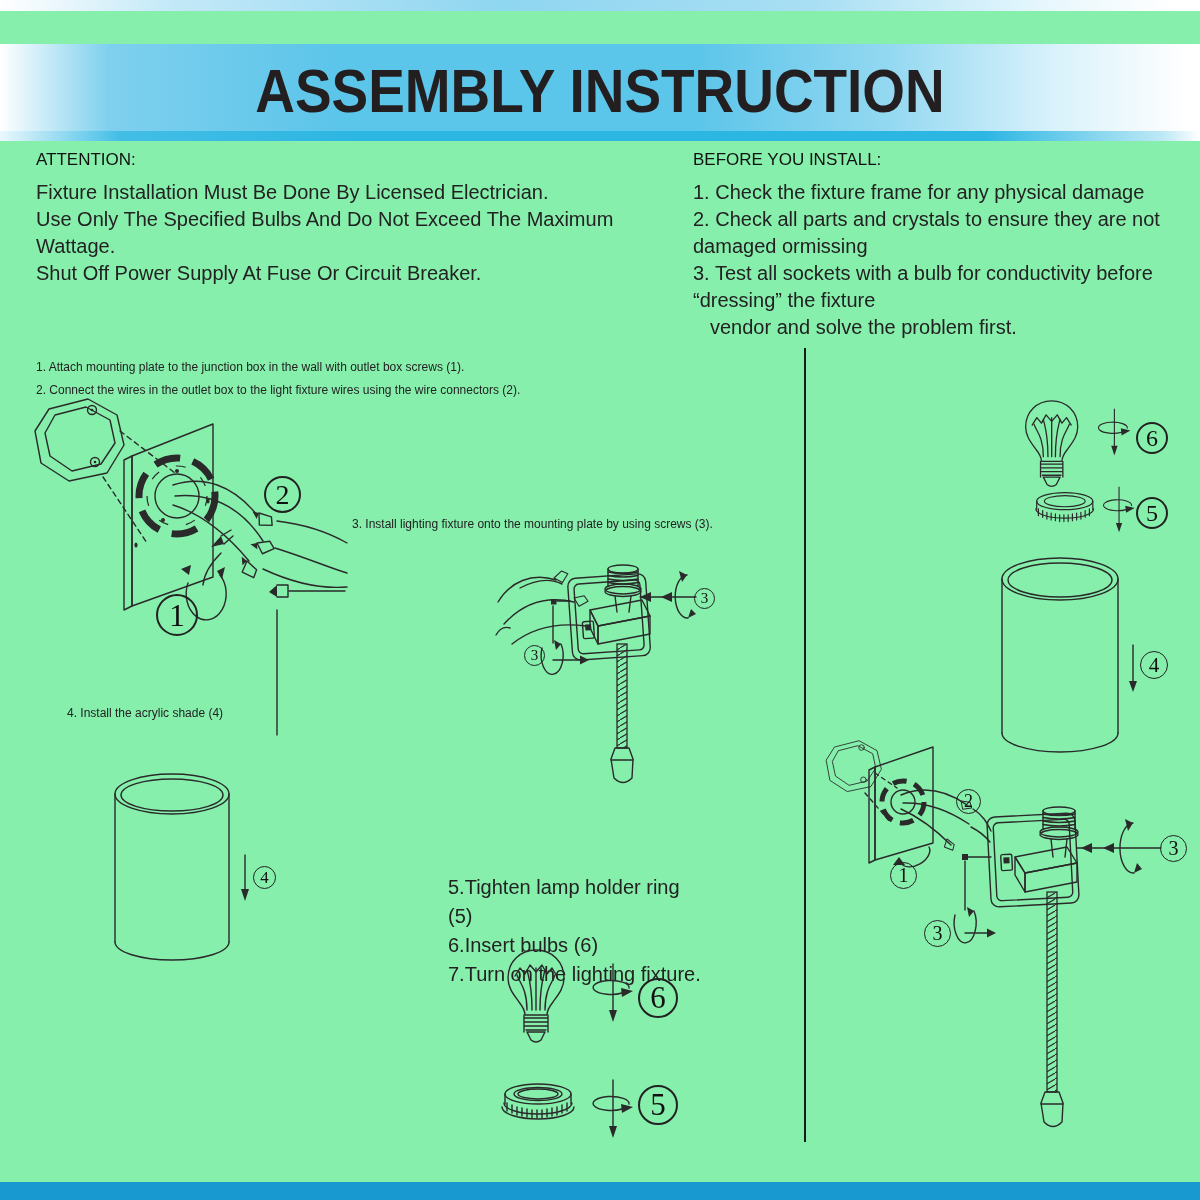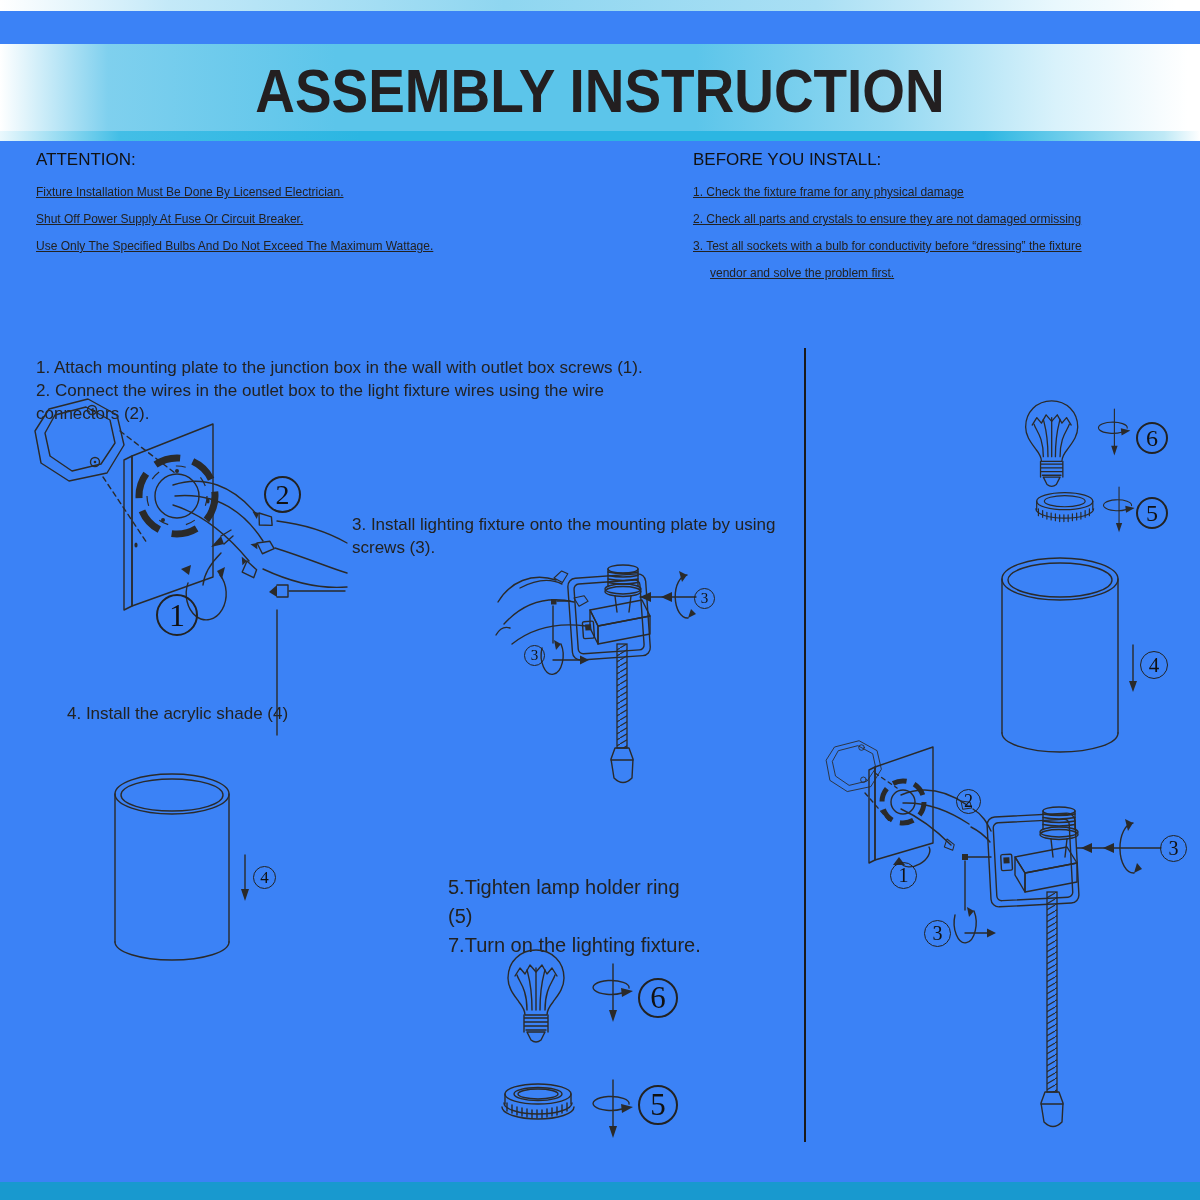--- a/index.html
+++ b/index.html
@@ -1,34 +1,34 @@
 <!DOCTYPE html>
 <html><head>
 <meta charset="utf-8">
 <style>
   html,body{margin:0;padding:0;background:#ffffff;}
-  #page{position:relative;width:1200px;height:1200px;background:#3b82f6;overflow:hidden;
+  #page{position:relative;width:1200px;height:1200px;background:#86efac;overflow:hidden;
         font-family:"Liberation Sans",sans-serif;color:#1c1c1c;}
   .abs{position:absolute;}
 
   
   #stripe-top{left:0;top:33;width:1200px;height:11px;
     background:linear-gradient(90deg,#ffffff 0%,#c4e9f8 14%,#8fd6f0 42%,#a9dff4 68%,#e9f8fd 88%,#ffffff 98%);}
   #band{left:0;top:44px;width:1200px;height:89px;
     background:linear-gradient(90deg,#ffffff 0%,#7fd0ee 9%,#5cc5ea 28%,#5cc5ea 58%,#93d8f1 74%,#d9f2fb 88%,#ffffff 99%);}
   #page-title{left:40px;top:50px;width:1120px;height:82px;line-height:82px;text-align:center;
     font-size:61px;font-weight:800;letter-spacing:0px;color:#231f20;transform:scaleX(.9);transform-origin:center;}
   #stripe-bottom{left:0;top:131px;width:1200px;height:10px;
     background:linear-gradient(90deg,#eaf8fd 0%,#43bee6 10%,#2cb6e2 30%,#2cb6e2 82%,#bfe9f6 97%,#ffffff 100%);}
   #footer-bar{left:0;top:1182px;width:1200px;height:18px;background:#1899cf;}
 
   
   .h-bold{font-weight:400;font-size:17px;color:#111;margin:0 0 9px 0;}
-  .body-line{font-size:12px;color:#222;margin:0;line-height:27px;text-decoration:underline;}
-  .step-line{font-size:17px;color:#222;margin:0;line-height:23px;}
+  .body-line{font-size:20px;color:#222;margin:0;line-height:27px;}
+  .step-line{font-size:12px;color:#222;margin:0;line-height:23px;}
   .step57-line{font-size:20px;color:#222;margin:0;line-height:29px;}
   .indent{padding-left:17px;}
   #attention{left:36px;top:150px;width:580px;}
   #before{left:645px;top:150px;width:545px;margin-left:48px;}
   #steps12{left:36px;top:356px;width:650px;}
   #step3-caption{left:352px;top:513px;width:460px;}
   #step4-caption{left:67px;top:702px;width:300px;}
   #steps567{left:448px;top:873px;width:260px;}
 
   
@@ -51,22 +51,22 @@
 
   <div class="abs" id="stripe-top"></div>
   <div class="abs" id="band"></div>
   <div class="abs" id="page-title">ASSEMBLY INSTRUCTION</div>
   <div class="abs" id="stripe-bottom"></div>
   <div class="abs" id="footer-bar"></div>
 
   <div class="abs" id="attention">
     <p class="h-bold">ATTENTION:</p>
     <p class="body-line">Fixture Installation Must Be Done By Licensed Electrician.</p>
+    <p class="body-line">Use Only The Specified Bulbs And Do Not Exceed The Maximum Wattage.</p>
     <p class="body-line">Shut Off Power Supply At Fuse Or Circuit Breaker.</p>
-    <p class="body-line">Use Only The Specified Bulbs And Do Not Exceed The Maximum Wattage.</p>
   </div>
 
   <div class="abs" id="before">
     <p class="h-bold">BEFORE YOU INSTALL:</p>
     <p class="body-line">1. Check the fixture frame for any physical damage</p>
     <p class="body-line">2. Check all parts and crystals to ensure they are not damaged ormissing</p>
     <p class="body-line">3. Test all sockets with a bulb for conductivity before “dressing” the fixture</p>
     <p class="body-line indent">vendor and solve the problem first.</p>
   </div>
 
@@ -75,20 +75,21 @@
     <p class="step-line">2.  Connect the wires in the outlet box to the light fixture wires using the wire connectors (2).</p>
   </div>
   <div class="abs" id="step3-caption">
     <p class="step-line">3. Install lighting fixture onto the mounting plate by using screws (3).</p>
   </div>
   <div class="abs" id="step4-caption">
     <p class="step-line">4. Install the acrylic shade (4)</p>
   </div>
   <div class="abs" id="steps567">
     <p class="step57-line">5.Tighten lamp holder ring (5)</p>
+    <p class="step57-line">6.Insert bulbs (6)</p>
     <p class="step57-line">7.Turn on the lighting fixture.</p>
   </div>
 
   <div class="abs" id="divider"></div>
 
   <svg style="left:25px;top:393px;" width="325" height="350" viewBox="0 0 325 350">
     <g>
       <polygon class="ln" points="24,16 63,6 92,22 99,52 82,80 44,88 16,70 10,38"></polygon>
       <polygon class="ln" points="30,22 61,14 85,27 90,50 76,71 47,78 25,63 20,40"></polygon>
       <circle class="ln" cx="67" cy="17" r="4.5"></circle>

